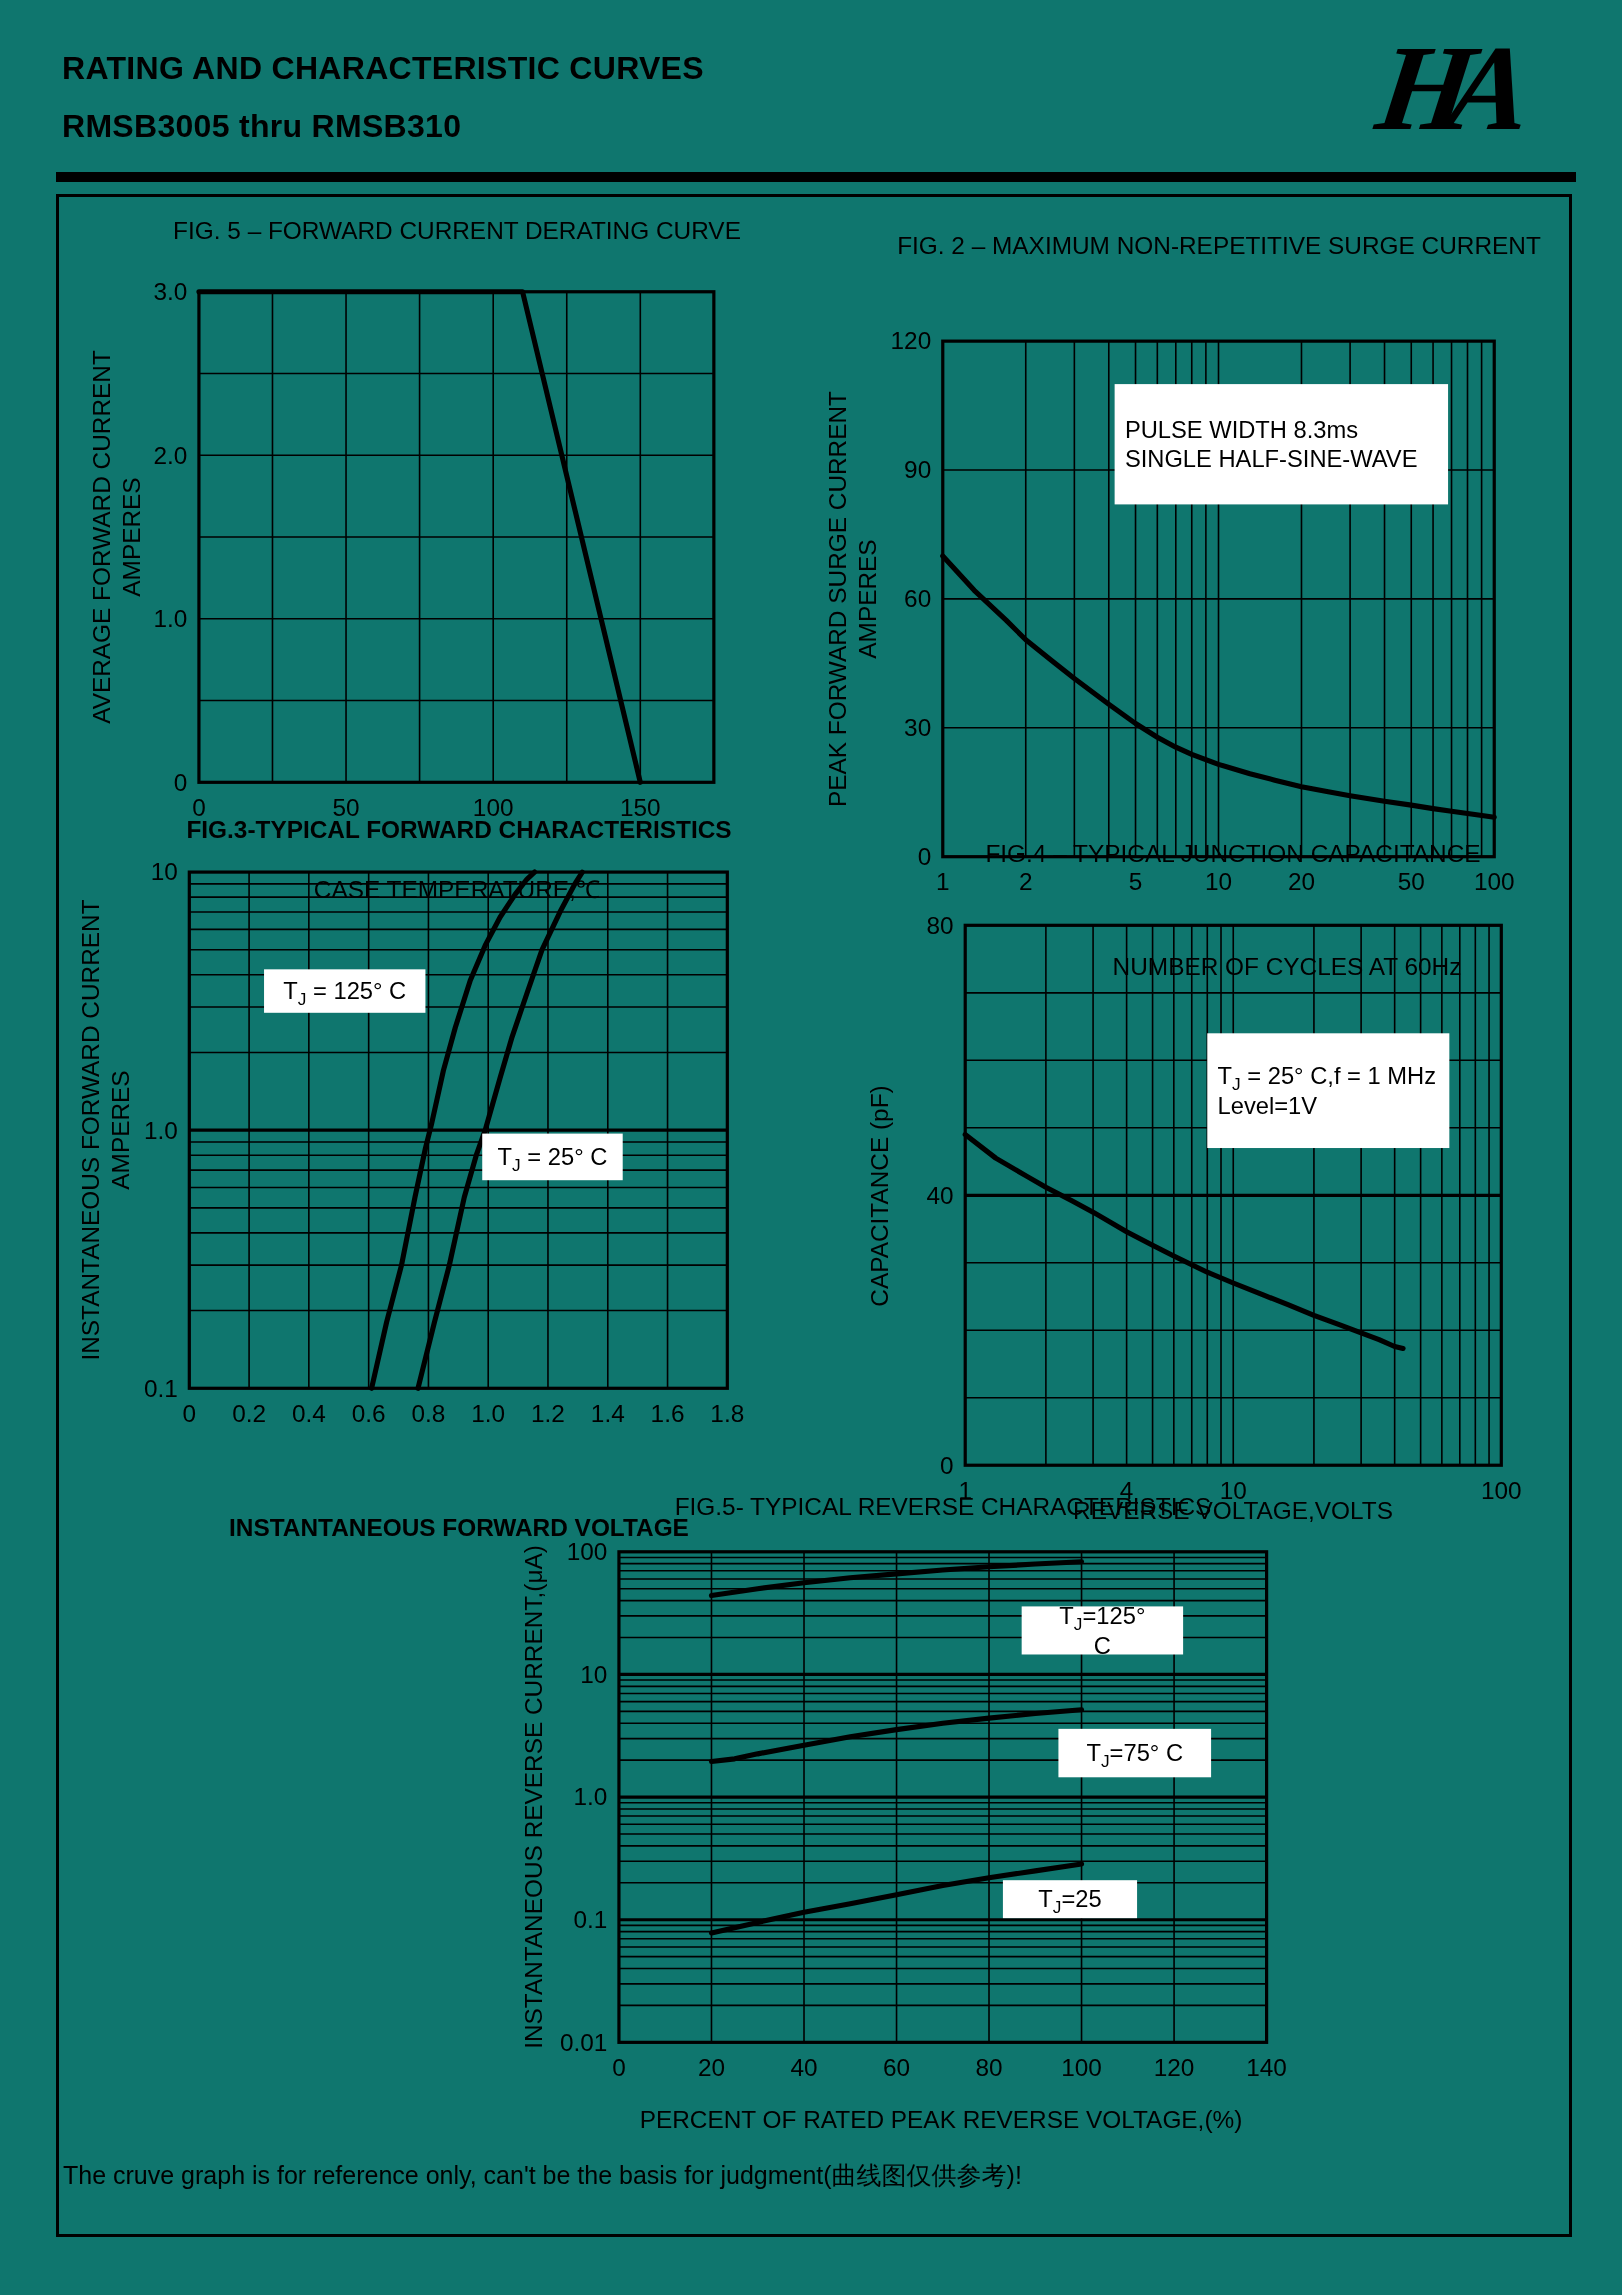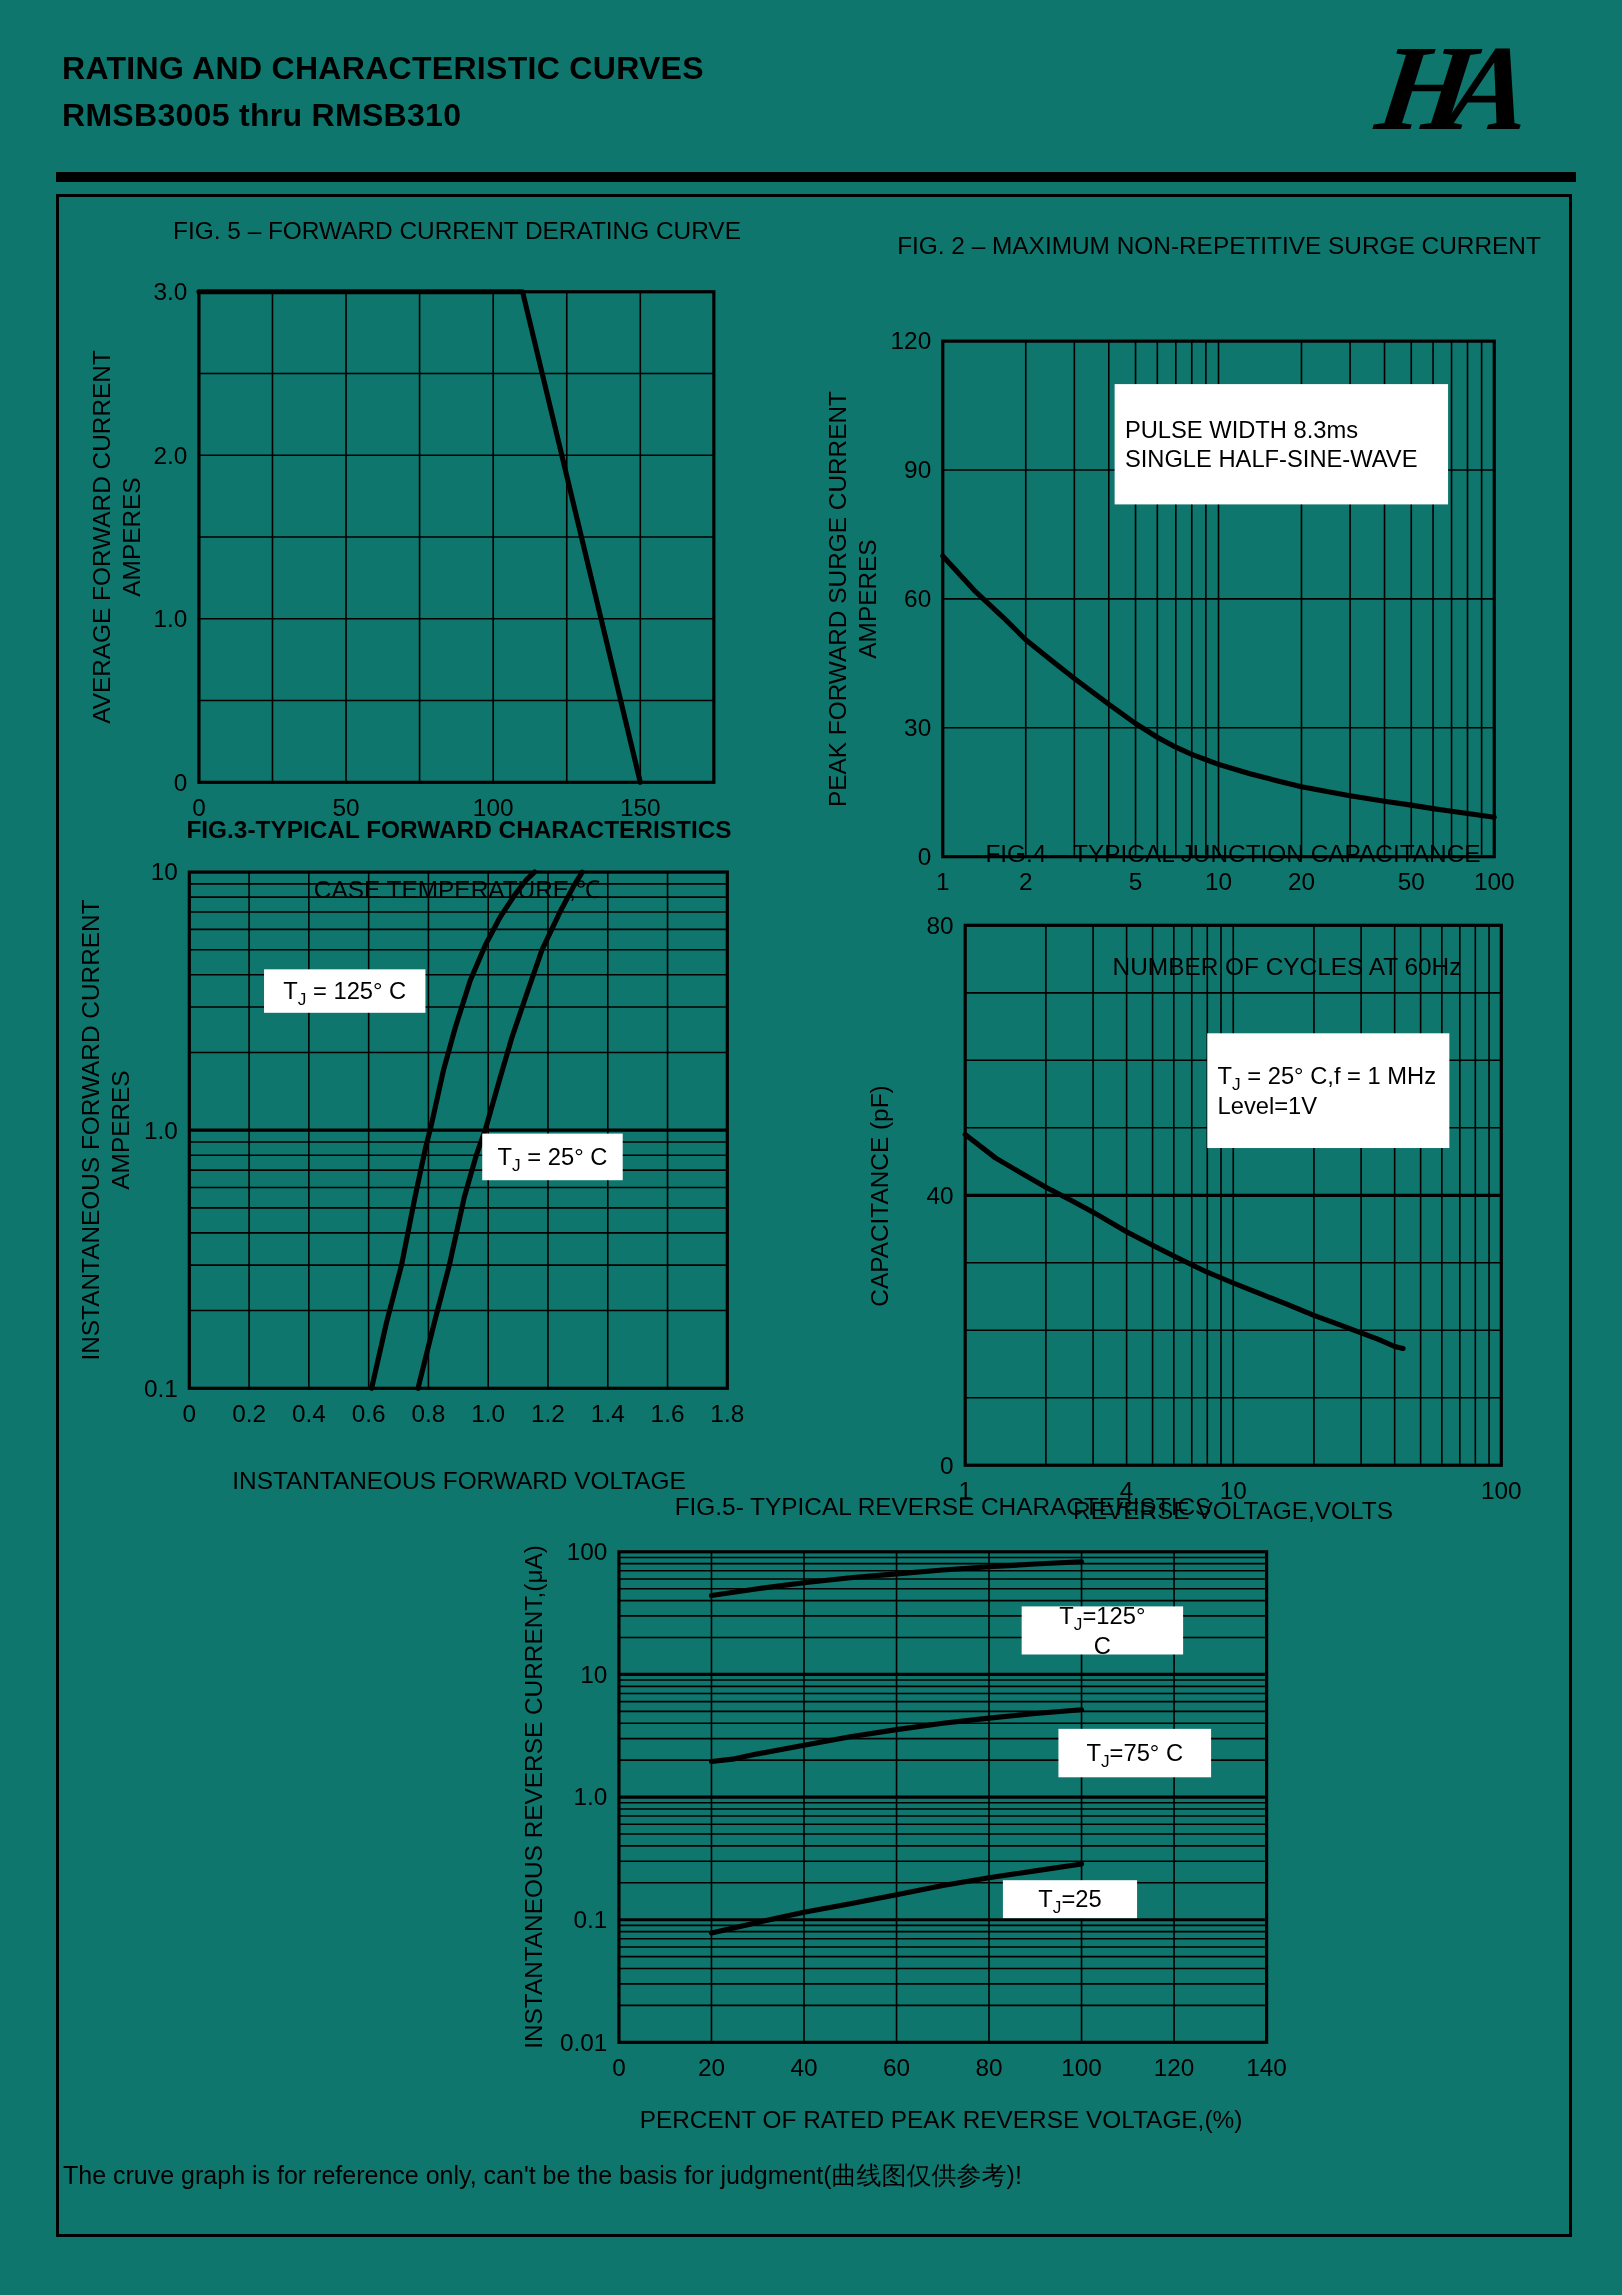--- a/index.html
+++ b/index.html
@@ -19,21 +19,21 @@
         font-size:24.4px;line-height:30px;text-align:center;white-space:nowrap;}
   .footer-note{position:absolute;left:63px;top:2159px;font-size:25px;white-space:nowrap;}
   svg text{font-family:"Liberation Sans",sans-serif;}
 </style>
 </head>
 <body>
 
 <div class="page">
 
   <div class="h-title" style="top:50px">RATING AND CHARACTERISTIC CURVES</div>
-  <div class="h-title" style="top:97px">RMSB3005 thru RMSB310</div>
+  <div class="h-title" style="top:108px">RMSB3005 thru RMSB310</div>
   <div class="logo">HA</div>
   <div class="rule"></div>
 
   <div class="content-box"></div>
 
   <svg id="charts" width="1622" height="2295" viewBox="0 0 2529 3579" xmlns="http://www.w3.org/2000/svg">
       <g>
         <line x1="424.7" x2="424.7" y1="455" y2="1220" stroke="#000" stroke-width="2.5"></line>
         <line x1="539.4" x2="539.4" y1="455" y2="1220" stroke="#000" stroke-width="2.5"></line>
         <line x1="654.1" x2="654.1" y1="455" y2="1220" stroke="#000" stroke-width="2.5"></line>
@@ -285,21 +285,21 @@
     </div>
     <div class="fig-xlabel" style="left: 1287px; top: 953px;">NUMBER OF CYCLES AT 60Hz</div>
   </div>
 
   <div class="fig">
     <div class="fig-title" style="left: 459px; top: 816px; font-weight: bold;">FIG.3-TYPICAL FORWARD CHARACTERISTICS</div>
     <div class="fig-ylabel" style="left: 106px; top: 1130px;">
       <div>INSTANTANEOUS FORWARD CURRENT</div>
       <div>AMPERES</div>
     </div>
-    <div class="fig-xlabel" style="left: 459px; top: 1467px;">INSTANTANEOUS FORWARD VOLTAGE</div>
+    <div class="fig-xlabel" style="left: 459px; top: 1514px; font-weight: bold;">INSTANTANEOUS FORWARD VOLTAGE</div>
   </div>
 
   <div class="fig">
     <div class="fig-title" style="left: 1233px; top: 840px;">FIG.4 – TYPICAL JUNCTION CAPACITANCE</div>
     <div class="fig-ylabel" style="left: 880px; top: 1196px;">
       <div>CAPACITANCE (pF)</div>
 
     </div>
     <div class="fig-xlabel" style="left: 1233px; top: 1497px;">REVERSE VOLTAGE,VOLTS</div>
   </div>

